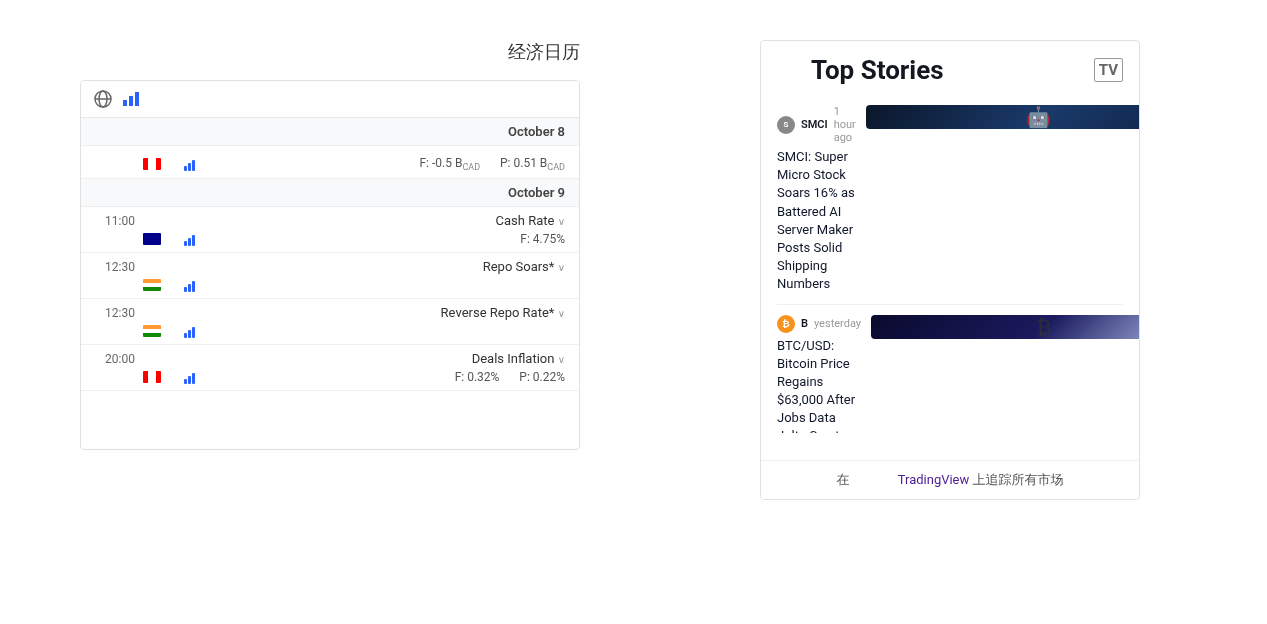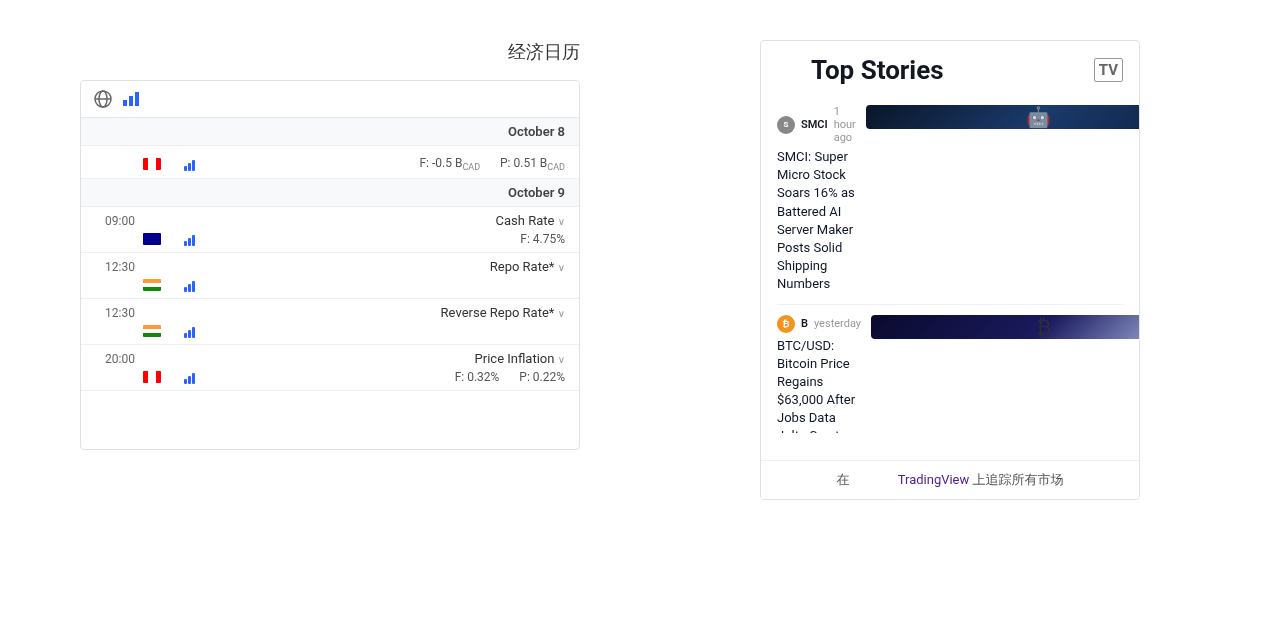--- a/index.html
+++ b/index.html
@@ -343,21 +343,21 @@
                 <span>P: 0.51 B</span><sub style="font-size:9px; color:#888">CAD</sub>
               </span>
             </div>
           </div>
         </div>
 
         <div class="date-header">October 9</div>
 
         <div class="event-row">
           <div class="event-top">
-            <span class="event-time">09:00</span>
+            <span class="event-time">11:00</span>
             <span class="event-name">
               <span>Cash Rate</span>
               <span class="chevron"> ∨</span>
             </span>
           </div>
           <div class="event-bottom">
             <span class="flag flag-au"></span>
             <span class="bar-icon-small">
               <span style="height:5px"></span>
               <span style="height:8px"></span>
@@ -366,21 +366,21 @@
             <div class="event-values">
               <span class="event-value">F: 4.75%</span>
             </div>
           </div>
         </div>
 
         <div class="event-row">
           <div class="event-top">
             <span class="event-time">12:30</span>
             <span class="event-name">
-              <span>Repo Rate*</span>
+              <span>Repo Soars*</span>
               <span class="chevron"> ∨</span>
             </span>
           </div>
           <div class="event-bottom">
             <span class="flag flag-in"></span>
             <span class="bar-icon-small">
               <span style="height:5px"></span>
               <span style="height:8px"></span>
               <span style="height:11px"></span>
             </span>
@@ -402,21 +402,21 @@
               <span style="height:8px"></span>
               <span style="height:11px"></span>
             </span>
           </div>
         </div>
 
         <div class="event-row">
           <div class="event-top">
             <span class="event-time">20:00</span>
             <span class="event-name">
-              <span>Price Inflation</span>
+              <span>Deals Inflation</span>
               <span class="chevron"> ∨</span>
             </span>
           </div>
           <div class="event-bottom">
             <span class="flag flag-ca"></span>
             <span class="bar-icon-small">
               <span style="height:5px"></span>
               <span style="height:8px"></span>
               <span style="height:11px"></span>
             </span>

